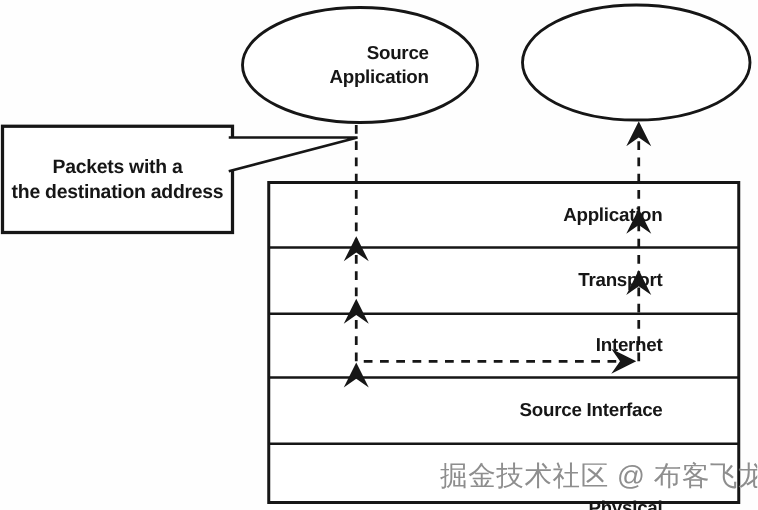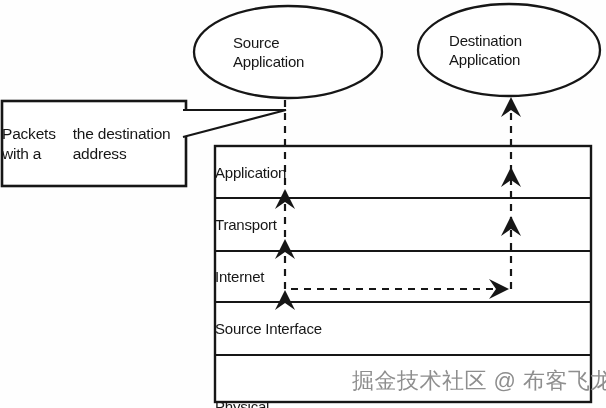--- a/index.html
+++ b/index.html
@@ -6,32 +6,32 @@
   #stage{
     position:relative;
     width:606px;height:408px;
     background:#fefefe;
     overflow:hidden;
     font-family:"Liberation Sans",sans-serif;
   }
   #shapes{position:absolute;left:0;top:0;}
   .lbl{
     position:absolute;
-    font-weight:400;
+    font-weight:700;
     font-size:15px;
     letter-spacing:-0.2px;
     color:#161616;
-    text-align:left;
+    text-align:right;
     line-height:19px;
   }
   .node-lbl{z-index:3;}
   .layer-lbl{left:215px;width:315px;z-index:2;}
   .callout-text{
     left:2px;top:101px;width:184px;height:85px;
-    display:flex;justify-content:center;align-items:center;
+    display:flex;flex-direction:column;justify-content:center;align-items:center;
     font-size:15.5px;line-height:19.5px;z-index:3;
   }
   .watermark{
     position:absolute;
     left:352px;top:366px;
     font-size:22px;
     font-weight:400;
     letter-spacing:0.5px;
     color:#8e8e8e;
     text-shadow:0 0 1px #ffffff;
@@ -65,21 +65,20 @@
     <polygon points="0,0 -10,20 0,13 10,20" transform="translate(511,216)" fill="#161616"></polygon>
     <polygon points="0,0 -10,20 0,13 10,20" transform="translate(511,167)" fill="#161616"></polygon>
     <polygon points="0,0 -10,20 0,13 10,20" transform="translate(511,97)" fill="#161616"></polygon>
 
     <rect x="2" y="101" width="184" height="85" fill="#ffffff" stroke="#161616" stroke-width="2.6"></rect>
     <path d="M183,137 L286,110 L183,110" fill="#ffffff" stroke="#161616" stroke-width="2"></path>
   </svg>
 
   <div class="lbl node-lbl" style="left:233px;top:33px;width:110px;">Source Application</div>
 
-  <div class="lbl node-lbl" style="left:449px;top:31px;width:120px;">Destination Application</div>
 
   <div class="lbl callout-text">
     <span>Packets with a</span>
     <span>the destination address</span>
   </div>
 
   <div class="lbl layer-lbl" style="top:163px;">Application</div>
   <div class="lbl layer-lbl" style="top:215px;">Transport</div>
   <div class="lbl layer-lbl" style="top:267px;">Internet</div>
   <div class="lbl layer-lbl" style="top:319px;">Source Interface</div>

